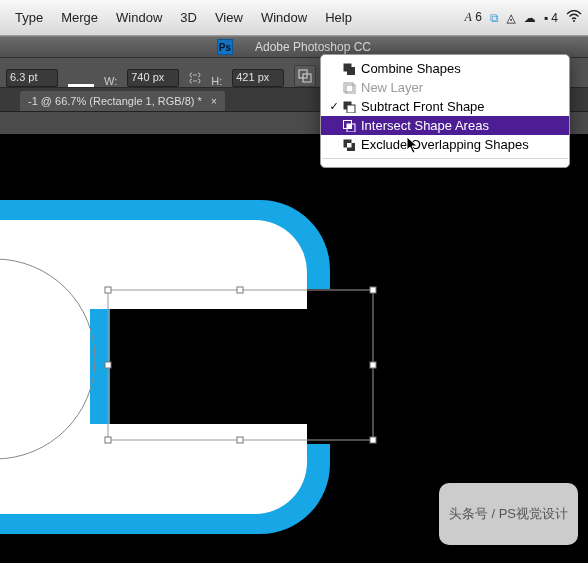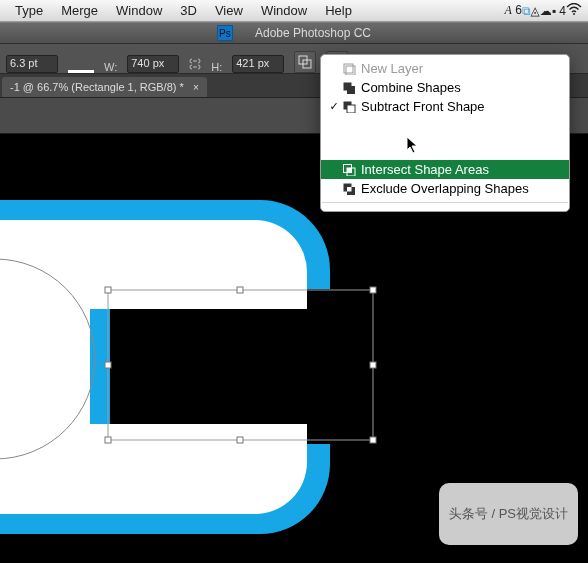--- a/index.html
+++ b/index.html
@@ -1,56 +1,56 @@
 <!DOCTYPE html>
 <html><head>
 <meta charset="utf-8">
 <style>
   * { margin:0; padding:0; box-sizing:border-box; font-family: "Lucida Grande", Arial, sans-serif; }
   body { width:588px; height:563px; background:#000; overflow:hidden; position:relative; }
 
   
-  .mac-menubar { height:22px; background:linear-gradient(#f8f8f8,#d9d9d9); display:flex; align-items:center; font-size:13px; color:#222; padding:4px 6px; border-bottom:1px solid #9a9a9a; position:relative; z-index:50;}
+  .mac-menubar { height:36px; background:linear-gradient(#f8f8f8,#d9d9d9); display:flex; align-items:center; font-size:13px; color:#222; padding:4px 6px; border-bottom:1px solid #9a9a9a; position:relative; z-index:50;}
   .mac-menubar .menu-item { padding:0 9px; cursor:default;}
   .mac-menubar .spacer { flex:1;}
-  .mac-menubar .right-icons { display:flex; align-items:center; font-size:12px;}
+  .mac-menubar .right-icons { display:flex; align-items:center; gap:8px; font-size:12px;}
   .right-icons span { display:inline-block;}
 
   
   .titlebar { height:22px; background:linear-gradient(#6b6b6b,#4f4f4f); color:#d9d9d9; font-size:12px; display:flex; align-items:center; justify-content:center; border-top:1px solid #7d7d7d; border-bottom:1px solid #2e2e2e; position:relative; z-index:10;}
-  .ps-icon { width:16px; height:16px; background:#1473c1; margin-right:22px; display:flex; align-items:center; justify-content:center; font-size:10px; color:#001631; font-weight:normal; border:1px solid #0a5594;}
+  .ps-icon { width:16px; height:16px; background:#1473c1; margin-right:22px; display:flex; align-items:center; justify-content:center; font-size:10px; color:#001631; font-weight:bold; border:1px solid #0a5594;}
   
   
   .optionsbar { height:30px; background:#535353; display:flex; align-items:flex-end; padding:0 6px; gap:10px; font-size:11px; color:#ccc; border-bottom:1px solid #2a2a2a; position:relative; z-index:10;}
   .stroke-swatch { width:26px; height:3px; background:#fff; }
   .opt-input { background:#3a3a3a; color:#e0e0e0; width:52px; height:18px; font-size:11px; padding:1px 3px; border:1px solid #222; border-radius:2px;}
   .opt-label { color:#ccc; font-size:11px;}
   .opt-icon { width:22px; height:22px; background:#5b5b5b; border:1px solid #3d3d3d; border-radius:2px; display:flex; align-items:center; justify-content:center;}
   .opt-icon svg { width:14px; height:14px; }
 
   
   .doctab-row { height:24px; background:#3a3a3a; display:flex; align-items:flex-end; border-bottom:1px solid #222; position:relative; z-index:5;}
-  .doctab { background:#535353; color:#ddd; font-size:11px; padding:4px 8px; border-top-left-radius:3px; border-top-right-radius:3px; margin-left:2px;}
+  .doctab { background:#535353; color:#ddd; font-size:11px; padding:4px 8px; border-top-left-radius:3px; border-top-right-radius:3px; margin-left:20px;}
   .doctab .x { margin-left:6px; font-size:10px;}
 
   
   .darkstrip { height:36px; background:#4b4b4b; border-bottom:1px solid #1d1d1d;}
 
   
   .canvas { position:absolute; left:0; right:0; top:134px; bottom:0; background:#000;}
   .canvas svg { position:absolute; left:0; top:0;}
 
   
   .ctx-menu { position:absolute; left:320px; top:54px; width:250px; background:#fff; border:1px solid #9b9b9b; border-radius:5px; box-shadow:0 6px 18px rgba(0,0,0,0.45); padding:4px 0; font-size:13px; color:#000; z-index:100;}
   .ctx-item { display:flex; align-items:center; height:19px; padding:0 10px 0 6px; white-space:nowrap;}
   .ctx-item .check { width:14px; text-align:center; font-size:11px;}
   .ctx-item .mi-icon { width:16px; height:14px; display:flex; align-items:center; justify-content:center; margin-right:4px;}
   .ctx-item .mi-icon svg { width:13px; height:12px;}
   .ctx-item.disabled { color:#9a9a9a;}
-  .ctx-item.highlight { background:#15803d; color:#fff;margin-top:44px;}
+  .ctx-item.highlight { background:#4c1d95; color:#fff;}
   .ctx-sep { height:1px; background:#d4d4d4; margin:4px 1px;}
   .cursor-arrow { position:absolute; left:406px; top:136px; z-index:101; pointer-events:none;}
 
   
   .watermark { position:absolute; right:10px; bottom:18px; background:rgba(255,255,255,0.8); color:#555; font-size:13px; padding:22px 10px; border-radius:10px; z-index:60; font-family: "Microsoft YaHei", sans-serif;}
 </style>
 </head>
 <body>
 
 <div class="mac-menubar">
@@ -154,39 +154,39 @@
       <rect x="105" y="228" width="6" height="6"></rect>
       <rect x="370" y="228" width="6" height="6"></rect>
       <rect x="105" y="303" width="6" height="6"></rect>
       <rect x="237" y="303" width="6" height="6"></rect>
       <rect x="370" y="303" width="6" height="6"></rect>
     </g>
   </svg>
 </div>
 
 <div class="ctx-menu">
+  <div class="ctx-item">
+    <span class="check"></span>
+    <span class="mi-icon">
+      <svg viewBox="0 0 13 12">
+          <rect x="0.5" y="0.5" width="8" height="8" fill="#333"></rect>
+          <rect x="4" y="4" width="8" height="8" fill="#333"></rect>
+        </svg>
+    </span>
+    <span>Combine Shapes</span>
+  </div>
   <div class="ctx-item disabled">
     <span class="check"></span>
     <span class="mi-icon">
       <svg viewBox="0 0 13 12">
           <rect x="1" y="1" width="9" height="9" fill="none" stroke="#9a9a9a"></rect>
           <rect x="3" y="3" width="9" height="9" fill="none" stroke="#9a9a9a"></rect>
         </svg>
     </span>
     <span>New Layer</span>
-  </div>
-  <div class="ctx-item">
-    <span class="check"></span>
-    <span class="mi-icon">
-      <svg viewBox="0 0 13 12">
-          <rect x="0.5" y="0.5" width="8" height="8" fill="#333"></rect>
-          <rect x="4" y="4" width="8" height="8" fill="#333"></rect>
-        </svg>
-    </span>
-    <span>Combine Shapes</span>
   </div>
   <div class="ctx-item">
     <span class="check">✓</span>
     <span class="mi-icon">
       <svg viewBox="0 0 13 12">
           <rect x="0.5" y="0.5" width="8" height="8" fill="#333"></rect>
           <rect x="4" y="4" width="8" height="8" fill="#fff" stroke="#333"></rect>
         </svg>
     </span>
     <span>Subtract Front Shape</span>

